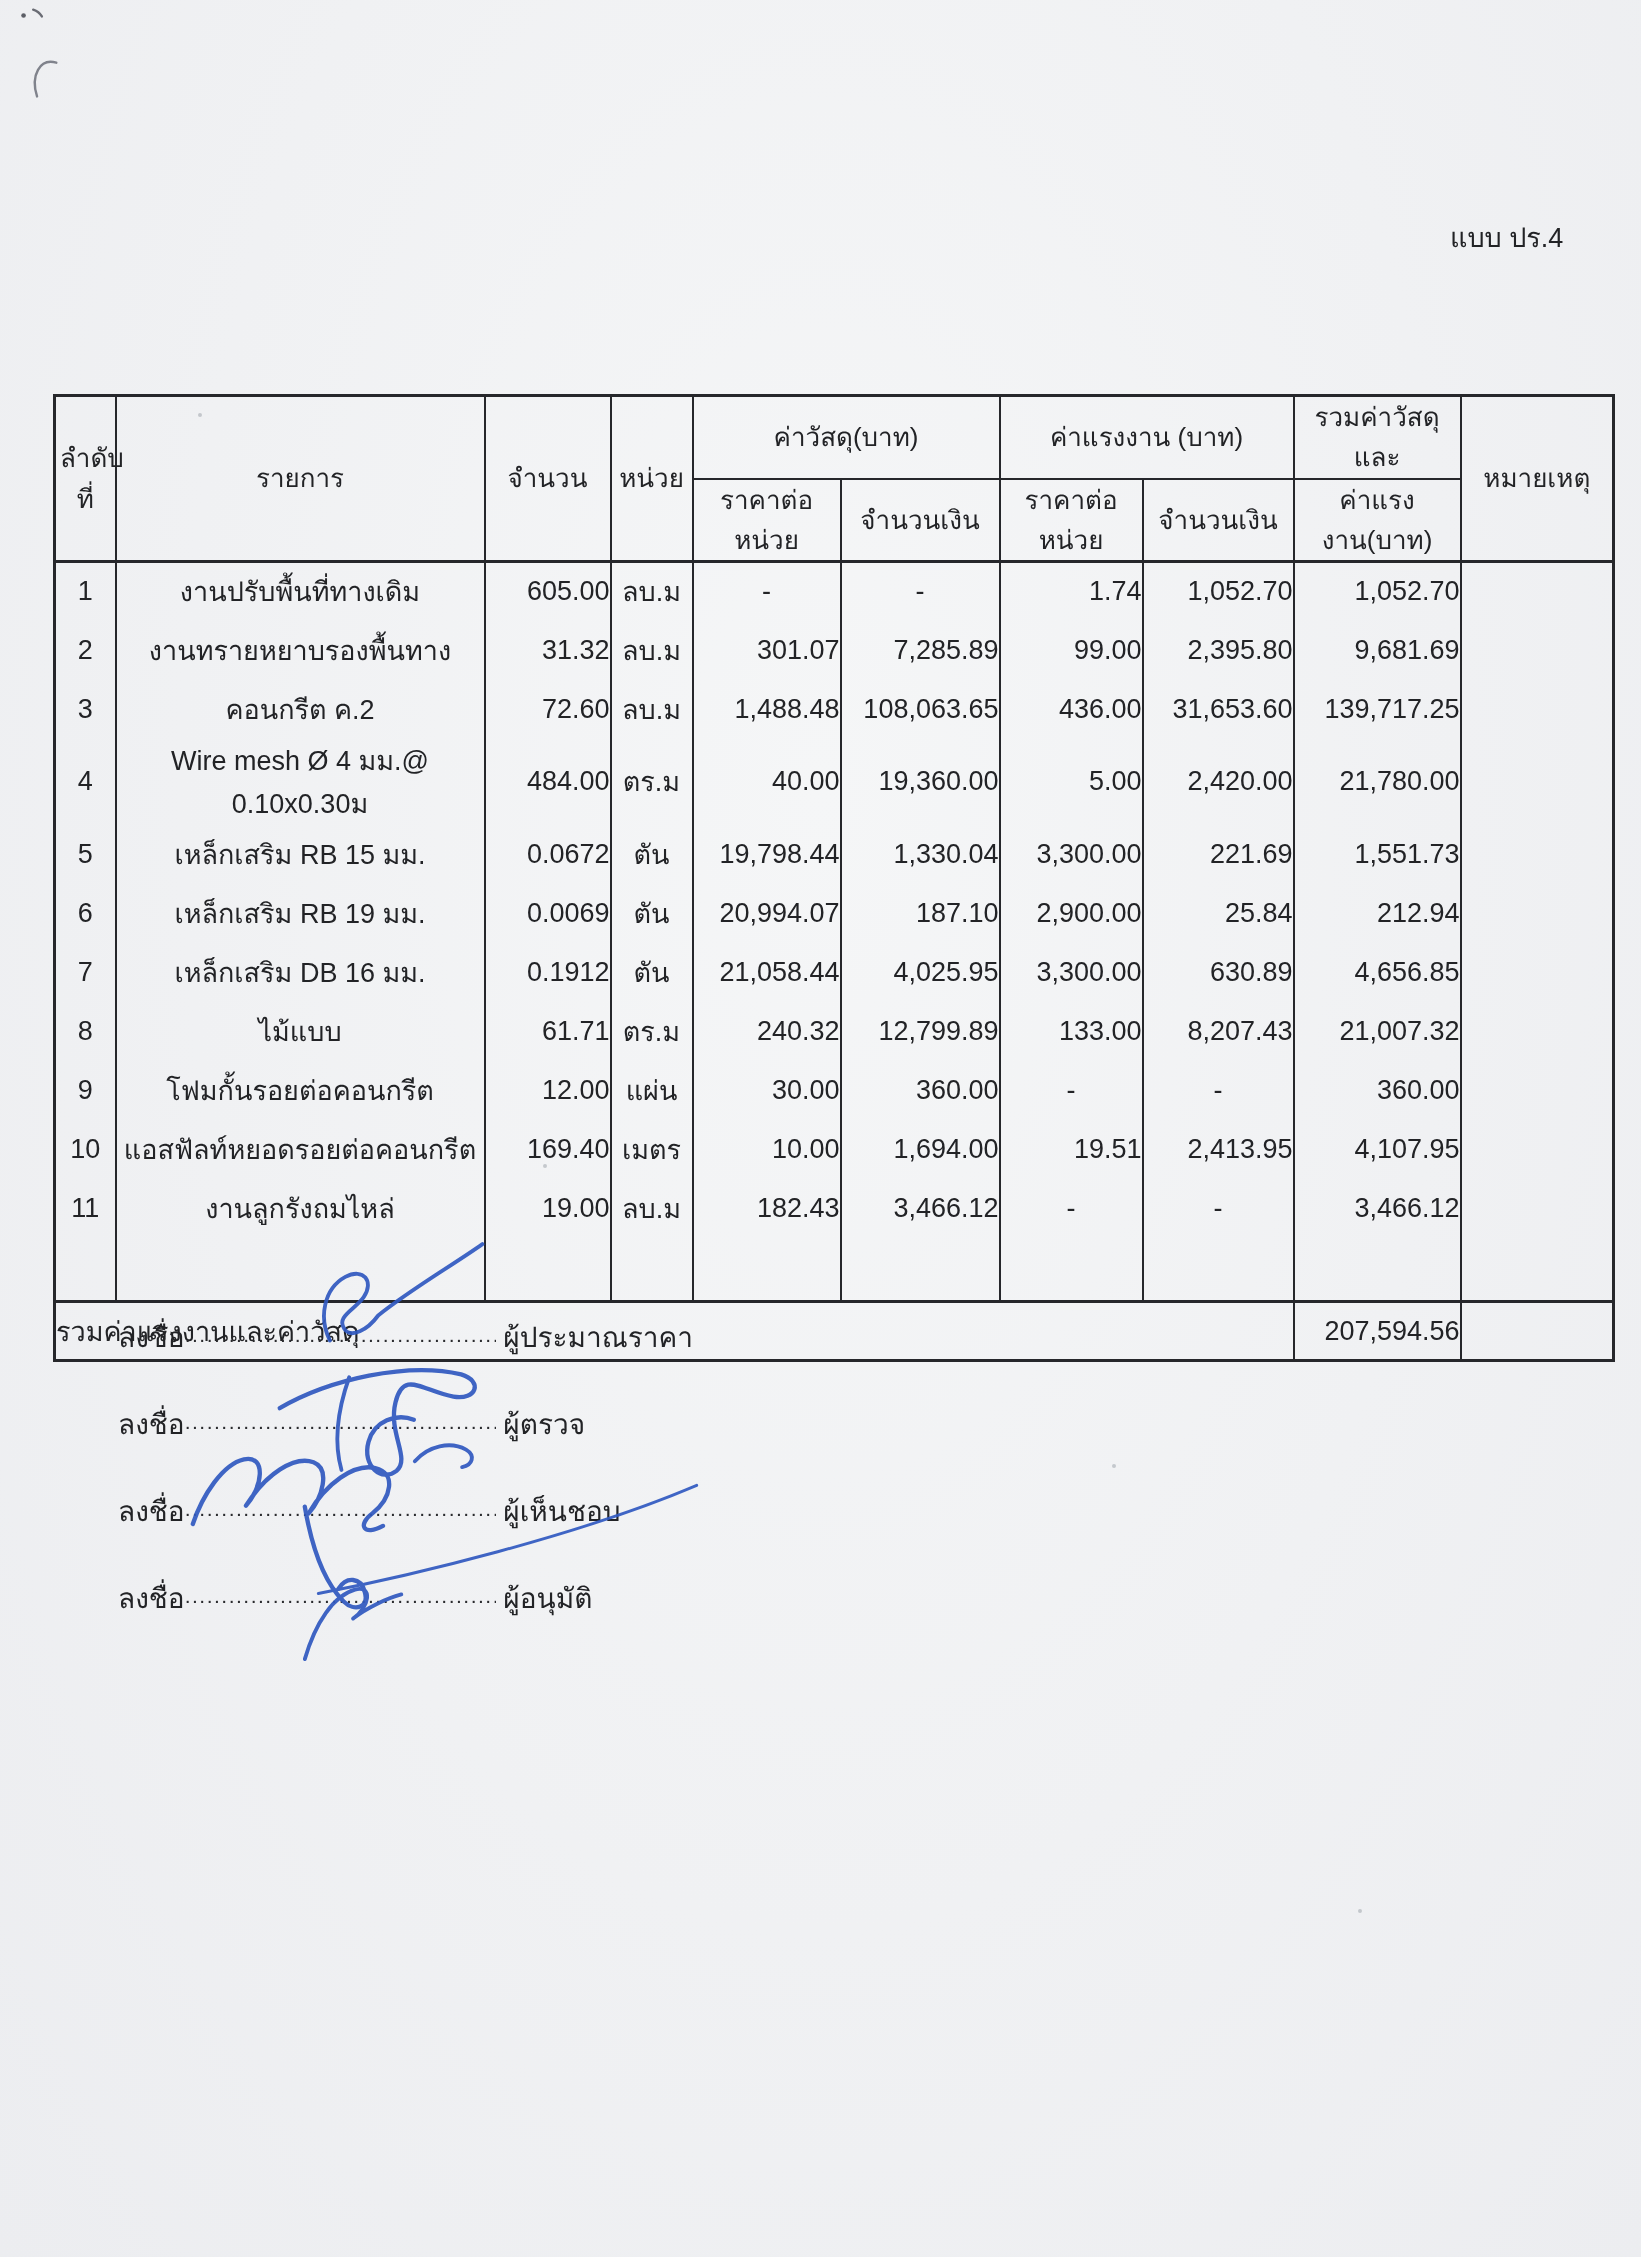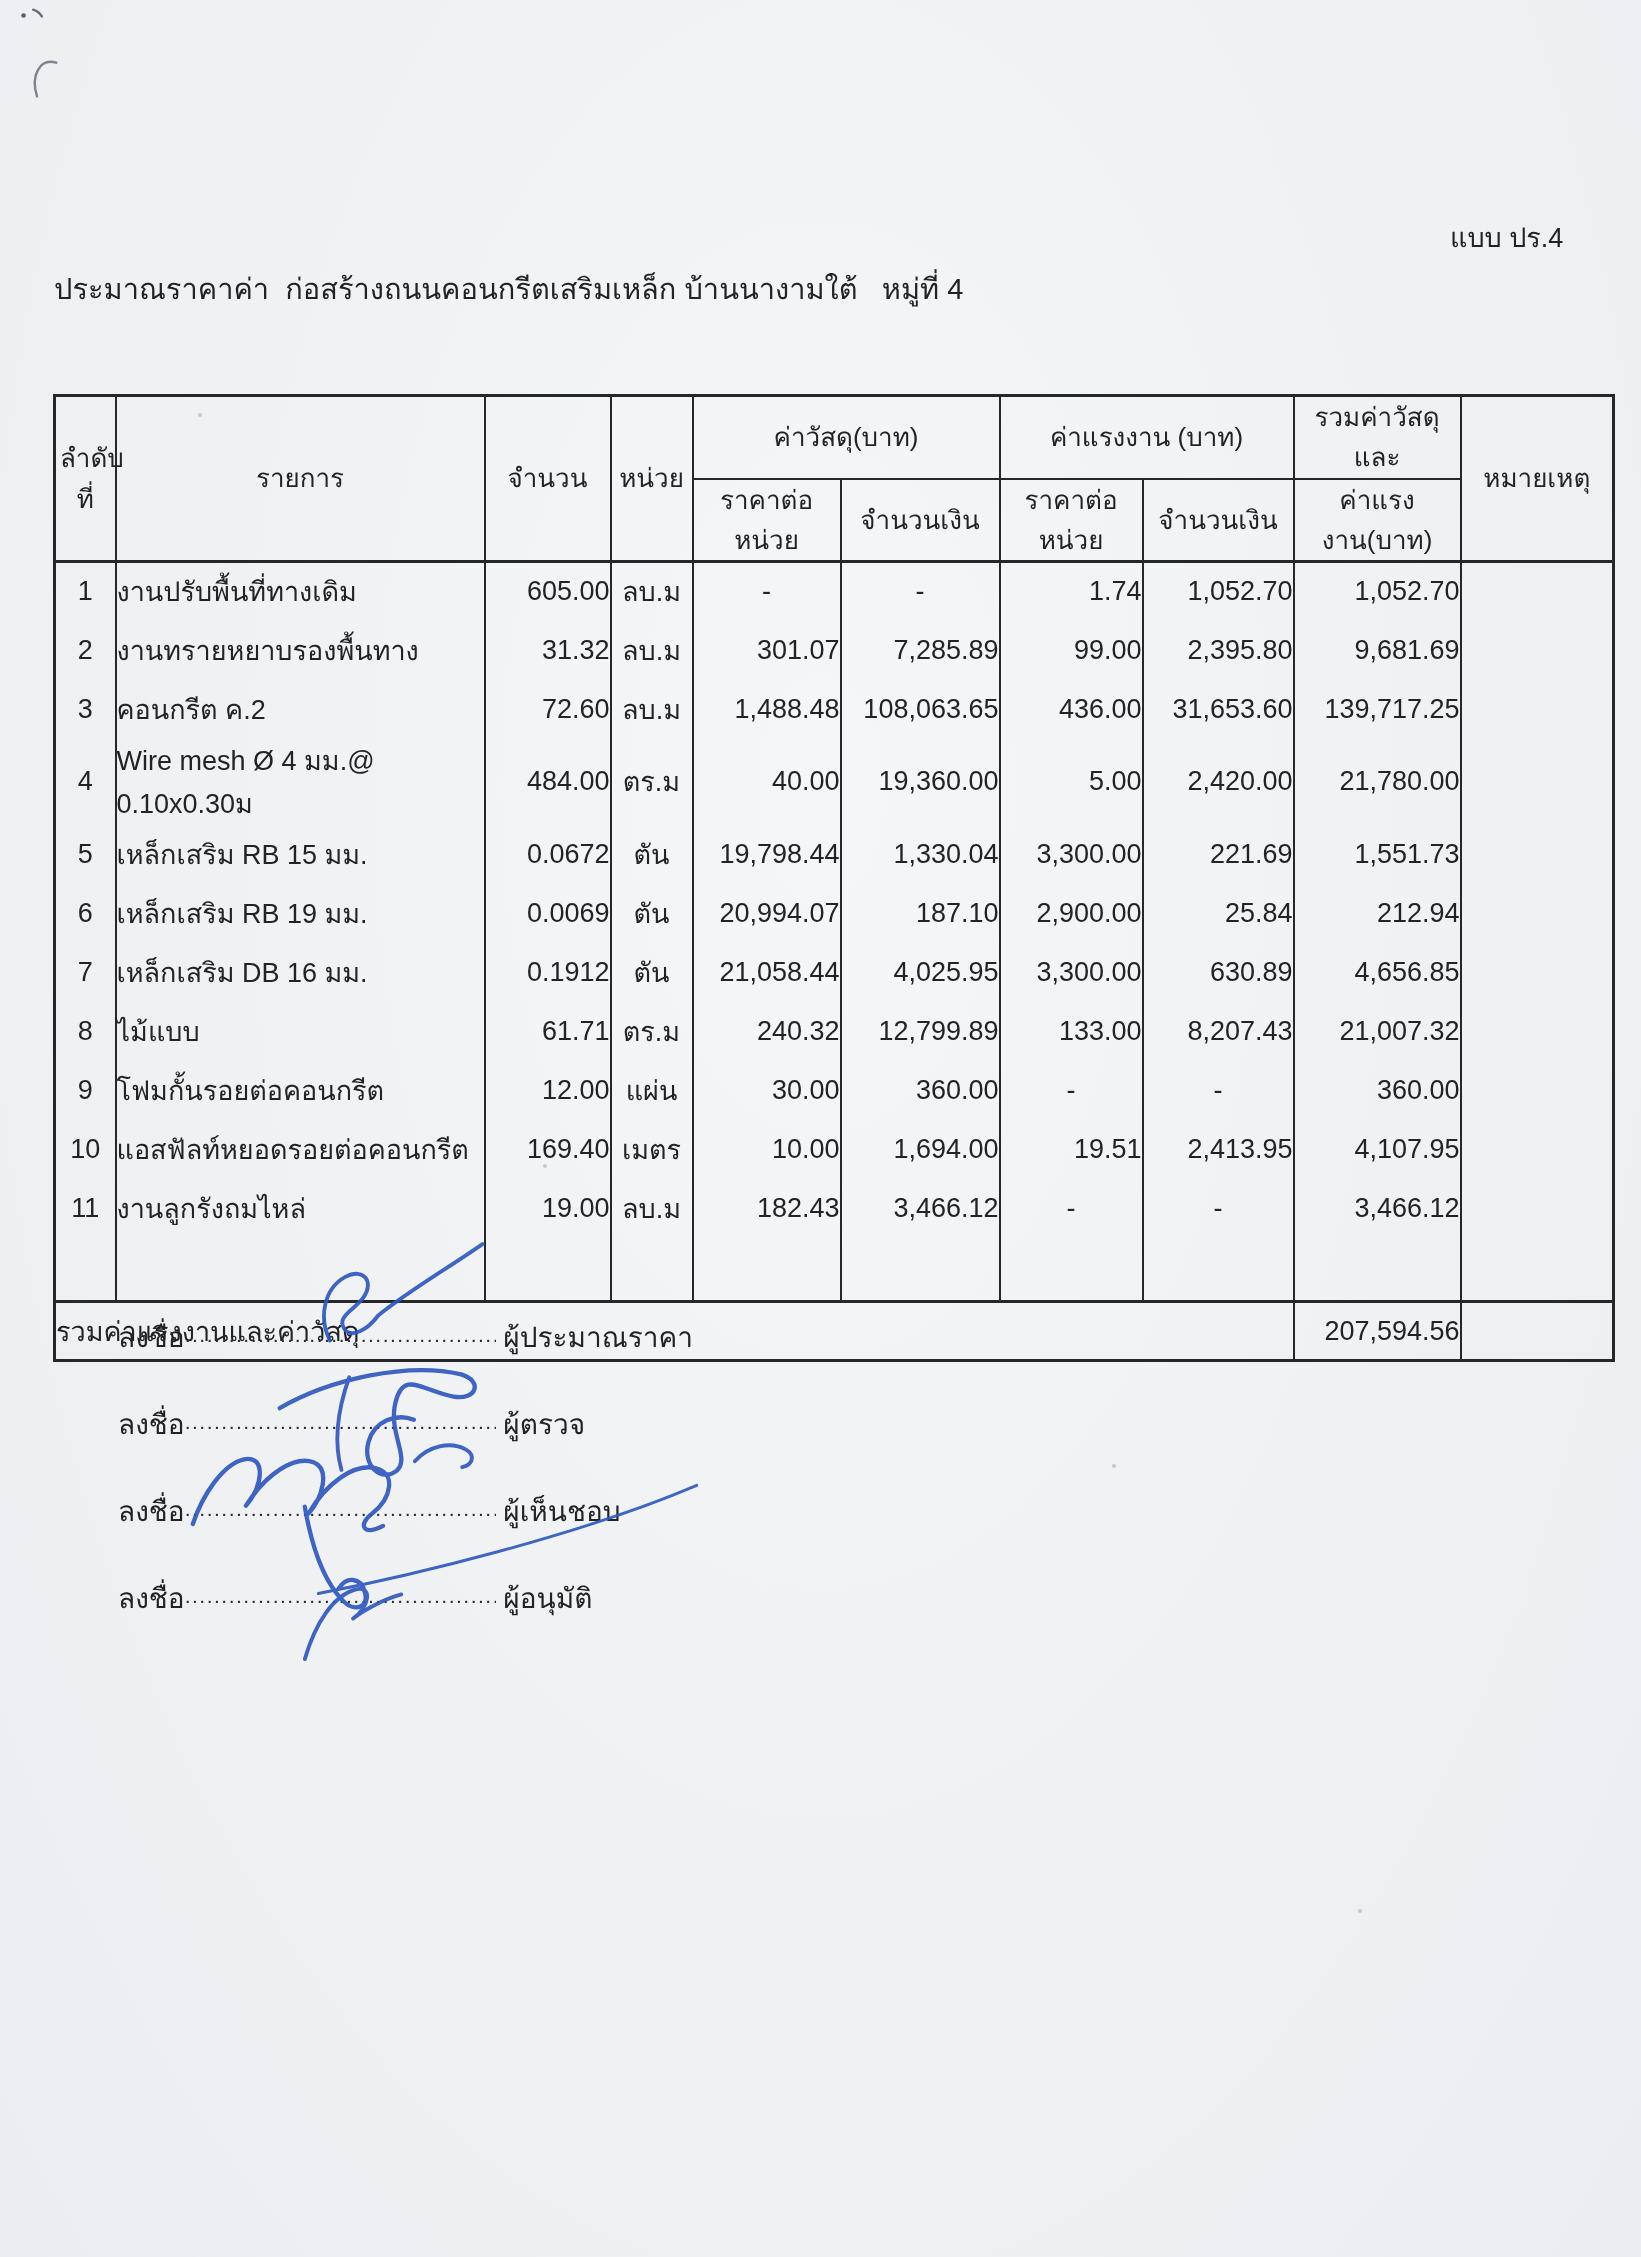--- a/index.html
+++ b/index.html
@@ -45,21 +45,21 @@
   table.cost th.hb{border-bottom:3.9px solid var(--ink);}
   table.cost td{
     font-size:27px;color:var(--text);
     border-left:2.9px solid var(--ink);border-right:2.9px solid var(--ink);
     border-top:none;border-bottom:none;
     vertical-align:middle;padding:0;
   }
   table.cost tbody tr{height:59px;}
   table.cost tbody tr.filler{height:64px;}
   td.c{text-align:center;}
-  td.item{text-align:left;padding-left:9.7px;}
+  td.item{text-align:center;padding-left:9.7px;}
   td.num{text-align:right;padding-right:13.5px;}
   td.dash{text-align:center;padding-right:0;}
   tr.total-row td{
     height:56px;border:2.9px solid var(--ink);border-top:3.9px solid var(--ink);
   }
   td.total-label{text-align:left;}
   .twoline span{display:block;}
 
   .sig-row{
     position:absolute;left:118px;font-size:28px;white-space:nowrap;
@@ -85,21 +85,20 @@
     <path d="M 26 8 q 6 2 9 7" stroke="#6a6c74" stroke-width="2.5" fill="none" stroke-linecap="round"></path>
     <path d="M 30 98 C 23 76 33 58 50 63" stroke="#80838c" stroke-width="2.5" fill="none" stroke-linecap="round"></path>
   </svg>
   <div class="speck" style="left:198px;top:413px;"></div>
   <div class="speck" style="left:543px;top:1164px;"></div>
   <div class="speck" style="left:1112px;top:1464px;"></div>
   <div class="speck" style="left:1358px;top:1909px;"></div>
 
   <div class="form-code">แบบ ปร.4</div>
 
-  <div class="title-line title-1">ประมาณราคาค่า  ก่อสร้างถนนคอนกรีตเสริมเหล็ก บ้านนางามใต้   หมู่ที่ 4</div>
 
   <table class="cost">
     <colgroup>
       <col style="width:61px">
         <col style="width:369px">
         <col style="width:126px">
         <col style="width:82px">
       <col style="width:148px">
         <col style="width:159px">
         <col style="width:143px">

